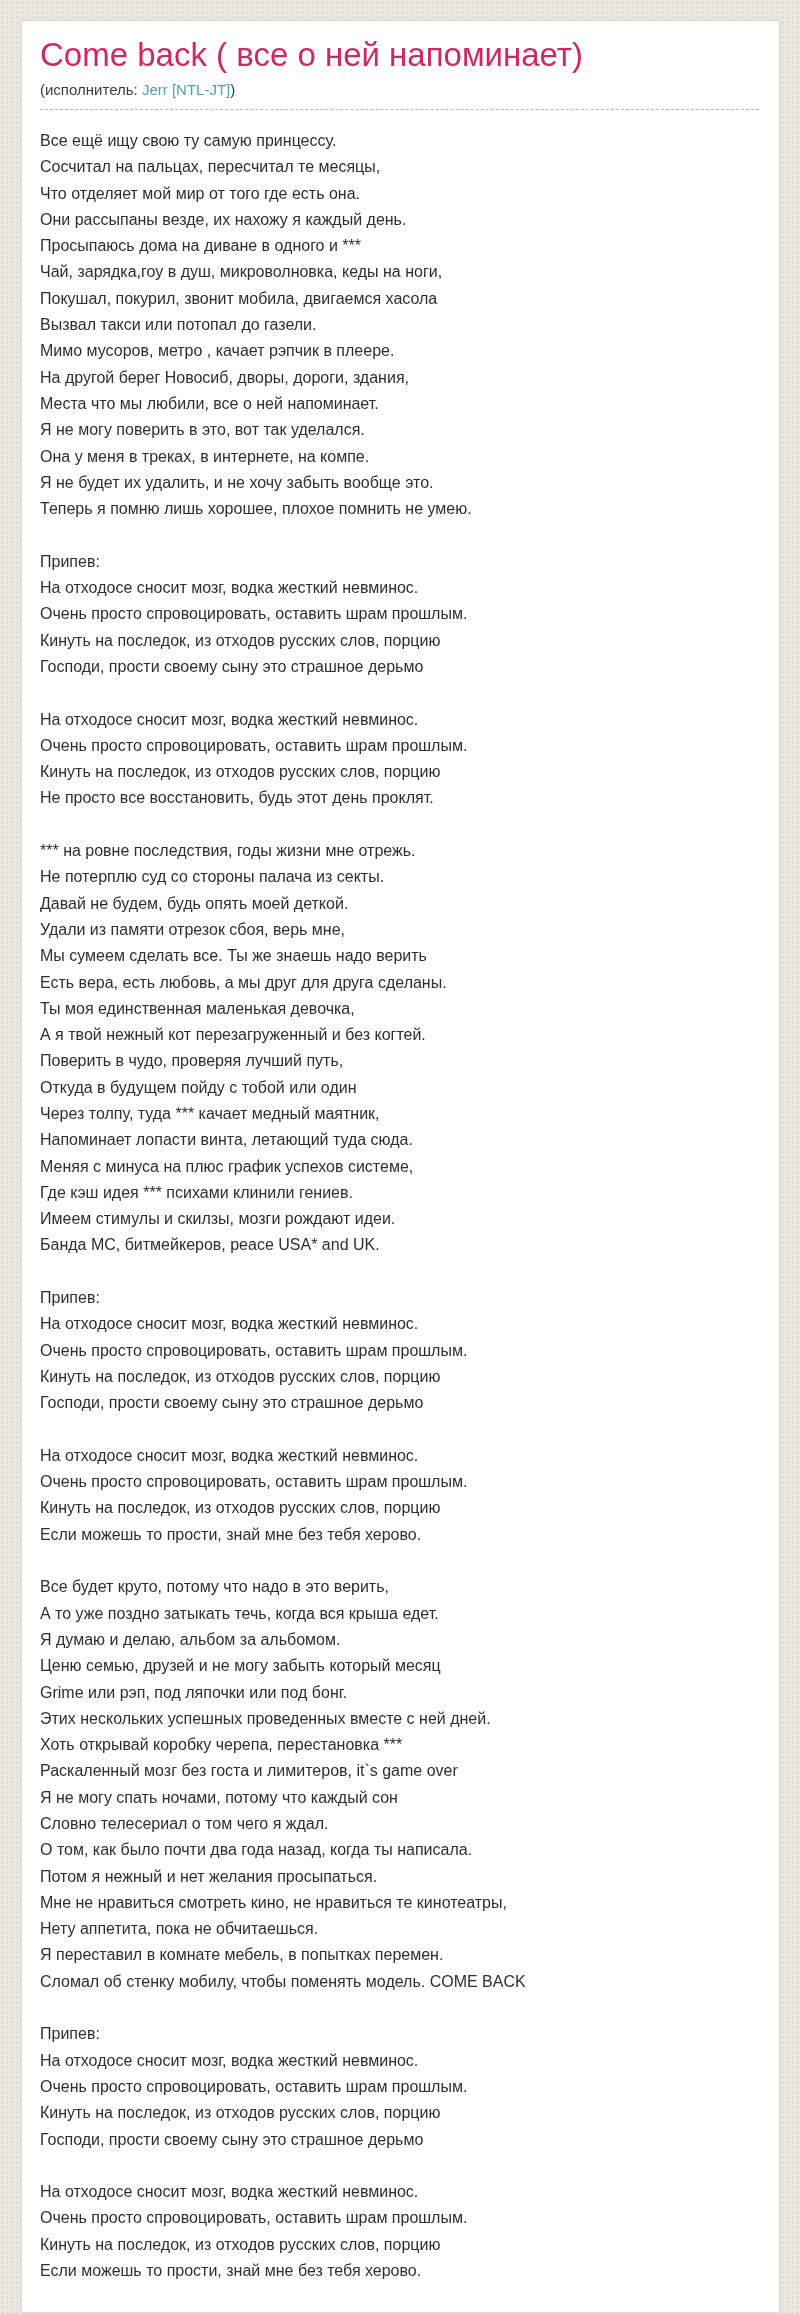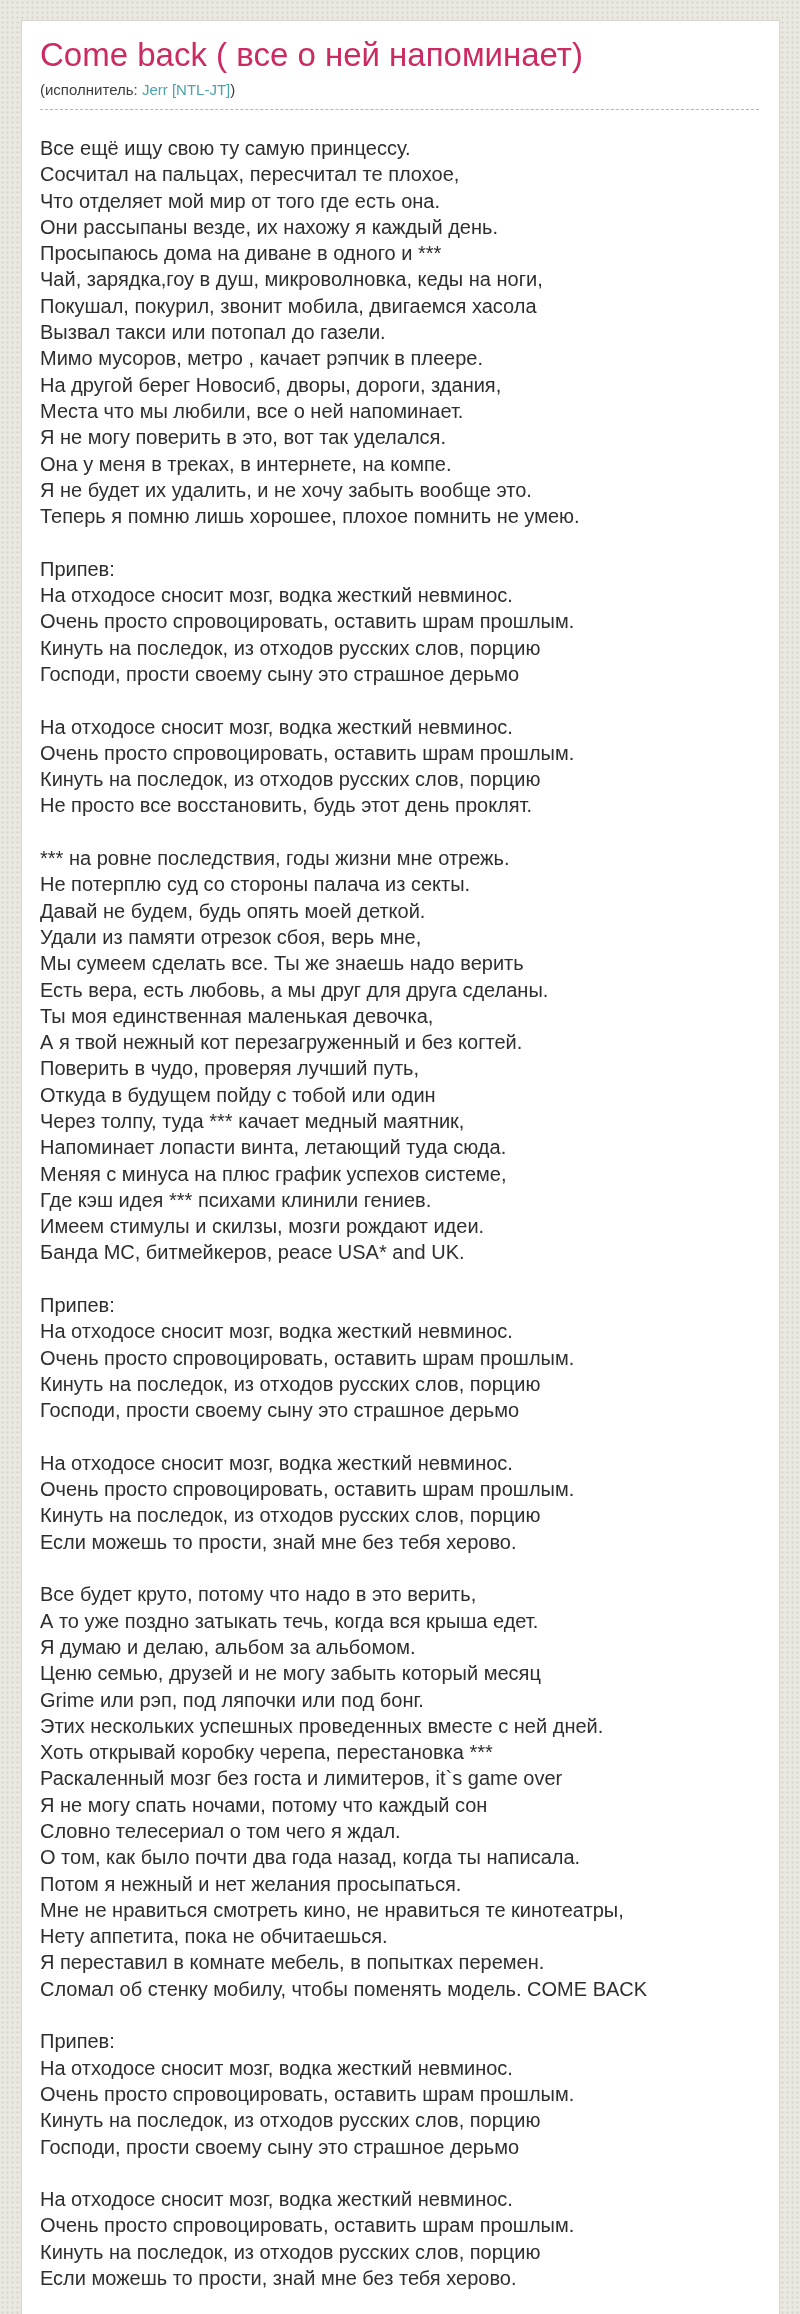--- a/index.html
+++ b/index.html
@@ -46,43 +46,43 @@
     white-space:pre-wrap;
     padding-bottom:11px;
     border-bottom:1px dashed var(--separator-color);
   }
   .artist-row a{
     color:var(--link-color);
     text-decoration:none;
     cursor:pointer;
   }
   .lyrics{
-    margin-top:25px;
-    font-size:20px;
+    margin-top:18px;
+    font-size:16px;
     color:var(--text-color);
   }
   .line{
     line-height:26.3px;
     min-height:26.3px;
     white-space:pre-wrap;
   }
   .blank-line{
     height:26.3px;
   }
 </style>
 </head>
 <body>
 
 <div class="page">
   <div class="card">
     <h1 class="song-title">Come back ( все о ней напоминает)</h1>
     <div class="artist-row"><span>(исполнитель: </span><a href="#">Jerr [NTL-JT]</a><span>)</span></div>
     <div class="lyrics" id="lyrics">
         <div class="line">Все ещё ищу свою ту самую принцессу.</div>
-        <div class="line">Сосчитал на пальцах, пересчитал те плохое,</div>
+        <div class="line">Сосчитал на пальцах, пересчитал те месяцы,</div>
         <div class="line">Что отделяет мой мир от того где есть она.</div>
         <div class="line">Они рассыпаны везде, их нахожу я каждый день.</div>
         <div class="line">Просыпаюсь дома на диване в одного и ***</div>
         <div class="line">Чай, зарядка,гоу в душ, микроволновка, кеды на ноги,</div>
         <div class="line">Покушал, покурил, звонит мобила, двигаемся хасола</div>
         <div class="line">Вызвал такси или потопал до газели.</div>
         <div class="line">Мимо мусоров, метро , качает рэпчик в плеере.</div>
         <div class="line">На другой берег Новосиб, дворы, дороги, здания,</div>
         <div class="line">Места что мы любили, все о ней напоминает.</div>
         <div class="line">Я не могу поверить в это, вот так уделался.</div>

